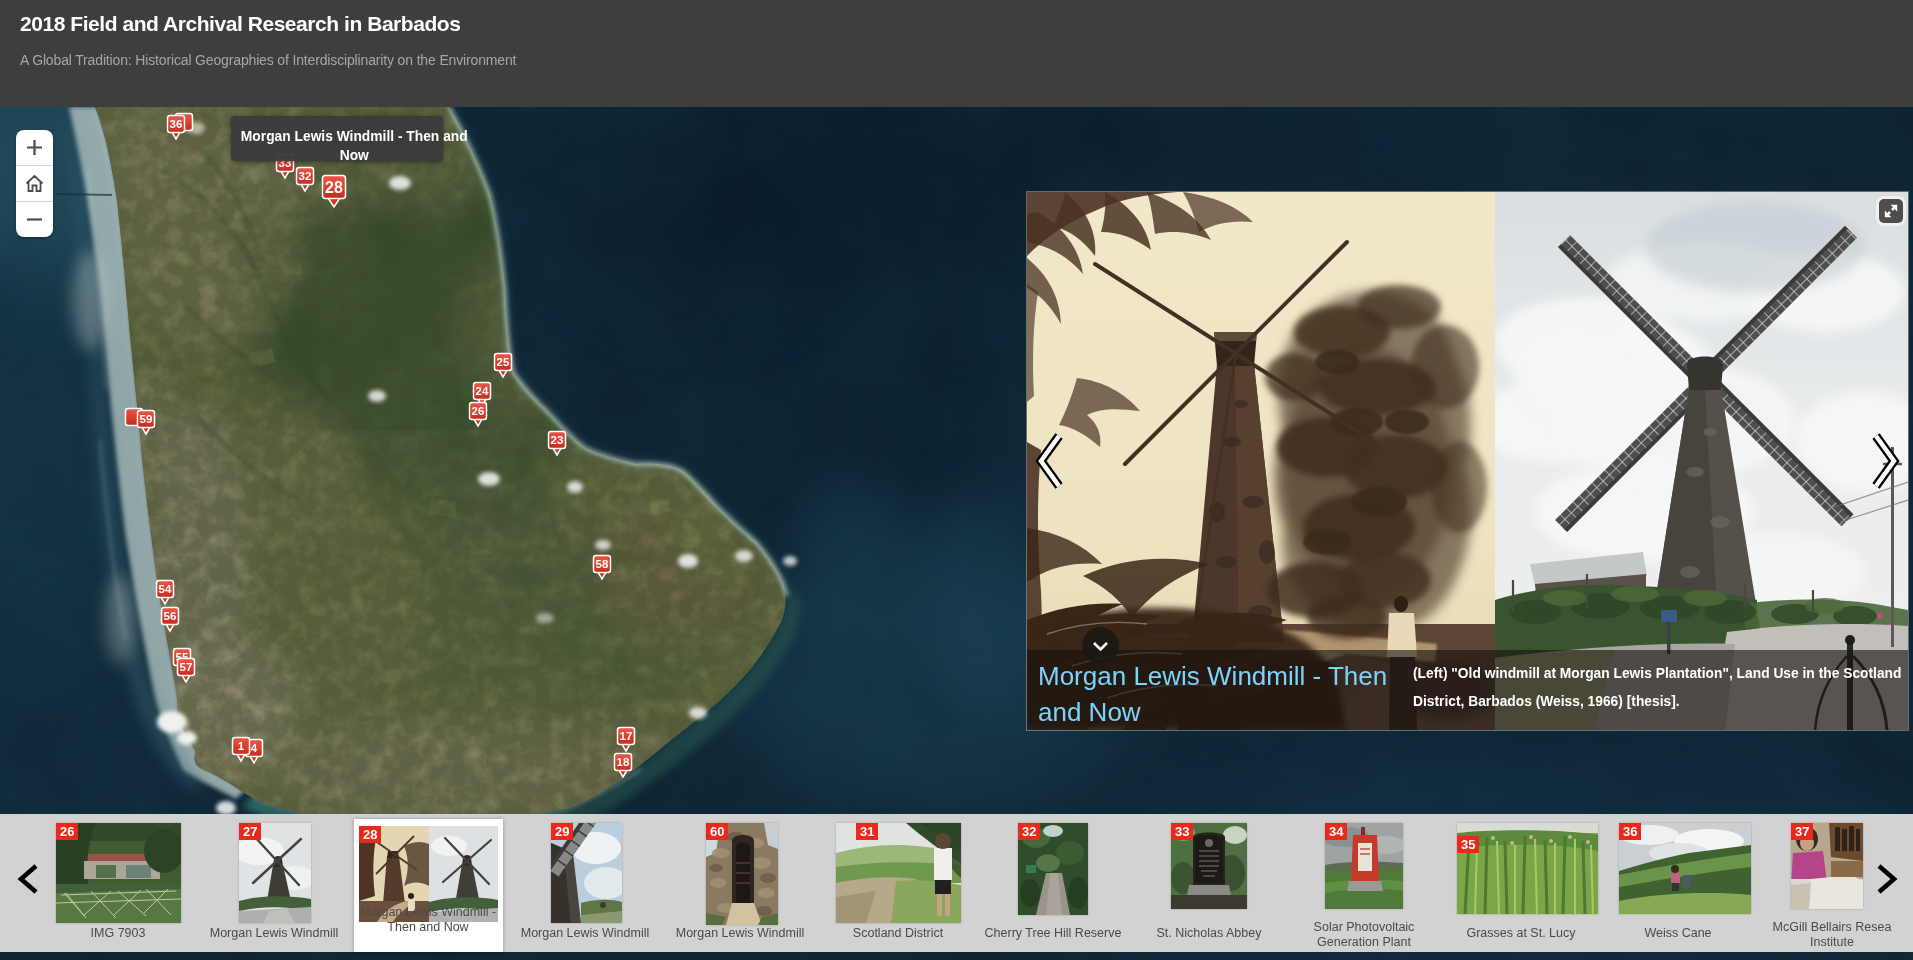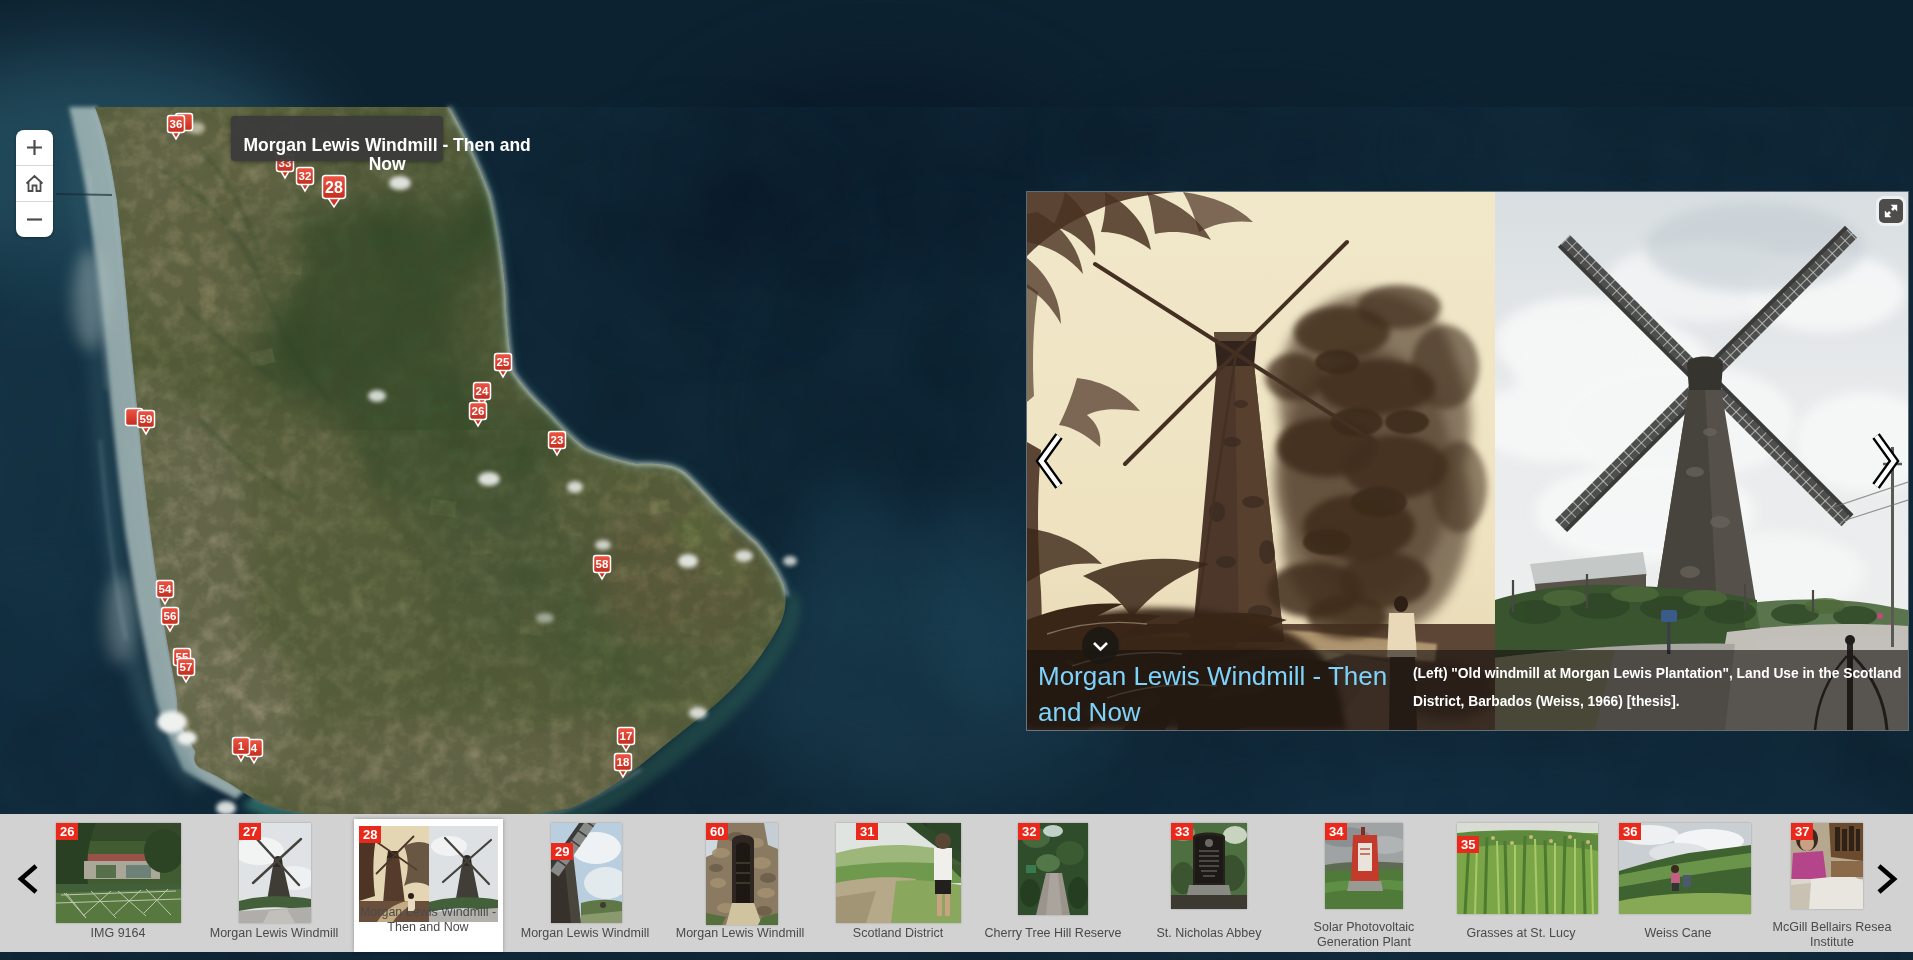--- a/index.html
+++ b/index.html
@@ -7,22 +7,22 @@
   #stage{position:absolute;top:0;left:0;width:1913px;height:960px;overflow:hidden;}
   #mapsvg{position:absolute;top:0;left:0;}
   #header{position:absolute;top:0;left:0;width:1913px;height:107px;background:#3e3e3e;z-index:20;}
   #header h1{margin:0;position:absolute;left:20px;top:12px;font-size:21px;color:#fff;font-weight:bold;letter-spacing:-0.45px;}
   #header .sub{position:absolute;left:20px;top:52px;font-size:14px;color:#a6a6a6;letter-spacing:-0.15px;}
   #ctrl{position:absolute;left:16px;top:130px;width:37px;height:107px;background:#fff;border-radius:8px;z-index:12;
     box-shadow:0 1px 3px rgba(0,0,0,.35);}
   #ctrl .cell{width:37px;height:35px;position:relative;}
   #ctrl .sep{height:1px;background:#d8d8d8;margin:0;}
   #tooltip{position:absolute;left:231px;top:116px;width:212px;height:45px;background:rgba(59,59,59,.96);
-    border-radius:3px;z-index:13;color:#fff;font-size:19px;font-weight:bold;text-align:center;line-height:19px;
-    padding-top:19px;white-space:nowrap;box-sizing:border-box;box-shadow:0 1px 4px rgba(0,0,0,.4);}
+    border-radius:3px;z-index:13;color:#fff;font-size:15px;font-weight:bold;text-align:center;line-height:19px;
+    padding-top:10px;white-space:nowrap;box-sizing:border-box;box-shadow:0 1px 4px rgba(0,0,0,.4);}
   
   #panel{position:absolute;left:1027px;top:192px;width:881px;height:538px;z-index:14;
     outline:1px solid rgba(200,200,200,.45);}
   #ph-l{position:absolute;left:0;top:0;}
   #ph-r{position:absolute;left:468px;top:0;}
   #capbar{position:absolute;left:0;top:458px;width:881px;height:80px;background:rgba(22,18,14,.62);}
   #cap-title{position:absolute;left:11px;top:8px;width:420px;color:#7dd3fc;font-size:26px;line-height:36px;font-weight:normal;}
   #cap-txt{position:absolute;left:386px;top:9px;width:540px;color:#fff;font-size:15px;line-height:28px;font-weight:bold;transform:scaleX(.92);transform-origin:left top;}
   #chevdown{position:absolute;left:55px;top:-23px;width:37px;height:37px;border-radius:50%;background:rgba(25,22,20,.8);}
   #expbtn{position:absolute;right:5px;top:7px;width:24px;height:24px;border-radius:5px;background:rgba(66,64,62,.92);
@@ -285,20 +285,24 @@
           <text y="4" font-size="11.5" fill="#fff">18</text>
         </g>
       <g transform="translate(334,187)">
           <path d="M-7,9.5 L0,20 L7,9.5 Z" fill="#cf3425" stroke="#fff" stroke-width="1.5"></path>
           <rect x="-11.5" y="-11.5" width="23.0" height="23.0" rx="3" fill="url(#pinGrad)" stroke="#fff" stroke-width="1.5"></rect>
           <text y="5.5" font-size="16" fill="#fff">28</text>
         </g>
     </g>
   </svg>
 
+  <div id="header">
+    <h1>2018 Field and Archival Research in Barbados</h1>
+    <div class="sub">A Global Tradition: Historical Geographies of Interdisciplinarity on the Environment</div>
+  </div>
 
   <div id="ctrl">
     <div class="cell"><svg width="37" height="35">
           <path d="M11 17.5h15M18.5 10v15" stroke="#4c4c4c" stroke-width="2.2"></path>
         </svg></div>
     <div class="sep"></div>
     <div class="cell"><svg width="37" height="35">
           <path d="M10.5 17.5 L18.5 10 L26.5 17.5 M12.5 16.2 V25 H16.5 V19.5 H20.5 V25 H24.5 V16.2" fill="none" stroke="#4c4c4c" stroke-width="1.8"></path>
         </svg></div>
     <div class="sep"></div>
@@ -591,21 +595,21 @@
           <line x1="62" y1="68" x2="90" y2="93"></line>
         <line x1="30" y1="95" x2="8" y2="70"></line>
           <line x1="90" y1="66" x2="115" y2="92"></line>
         <line x1="28" y1="92" x2="55" y2="68"></line>
           <line x1="58" y1="92" x2="85" y2="67"></line>
           <line x1="88" y1="90" x2="112" y2="66"></line>
       </g>
       <ellipse cx="108" cy="28" rx="20" ry="22" fill="#2c4424"></ellipse>
     </svg>
     <div class="tbadge" style="left:56px;top:9px;">26</div>
-    <div class="tcap" style="left:43px;top:112px;width:150px;">IMG 9164</div>
+    <div class="tcap" style="left:43px;top:112px;width:150px;">IMG 7903</div>
 
     <svg class="timg" style="left:239px;top:9px;" width="72" height="100" viewBox="0 0 72 100">
       <rect width="72" height="100" fill="#dfe3e5"></rect>
       <ellipse cx="20" cy="28" rx="25" ry="14" fill="#f2f4f4"></ellipse>
       <ellipse cx="55" cy="55" rx="22" ry="12" fill="#eef1f1"></ellipse>
       <path d="M34,42 L44,42 L52,78 L28,78 Z" fill="#3f3c36"></path>
       <path d="M35,36 C35,32 43,32 43,36 L44,44 L34,44 Z" fill="#2e2c28"></path>
       <g stroke="#45423c" stroke-width="2.4" stroke-linecap="round">
         <line x1="16" y1="14" x2="60" y2="62"></line>
           <line x1="62" y1="16" x2="14" y2="60"></line>
@@ -653,21 +657,21 @@
       <path d="M0,20 L12,25 L20,100 L0,100 Z" fill="#36322b"></path>
       <g transform="rotate(35 20 22)">
         <rect x="16" y="-30" width="12" height="85" fill="#888a88"></rect>
         <path d="M16,-30 h12 M16,-18 h12 M16,-6 h12 M16,6 h12 M16,18 h12 M16,30 h12 M16,42 h12" stroke="#3e3e3c" stroke-width="1.6"></path>
         <rect x="14" y="-30" width="4" height="85" fill="#3a3a38"></rect>
       </g>
       <path d="M30,80 C45,76 60,76 71,79 L71,100 L30,100 Z" fill="#5f7747"></path>
       <circle cx="52" cy="82" r="3" fill="#3e3a32"></circle>
       <path d="M30,92 L71,88 L71,100 L30,100 Z" fill="#8a9a6e"></path>
     </svg>
-    <div class="tbadge" style="left:551px;top:9px;margin-top:20px;">29</div>
+    <div class="tbadge" style="left:551px;top:9px;">29</div>
     <div class="tcap" style="left:510px;top:112px;width:150px;">Morgan Lewis Windmill</div>
 
     <svg class="timg" style="left:706px;top:9px;" width="72" height="102" viewBox="0 0 72 102">
       <rect width="72" height="102" fill="#8a7a62"></rect>
       <path d="M0,0 L14,0 L10,30 L0,34 Z" fill="#cfd8de"></path>
       <path d="M58,0 L72,0 L72,26 L62,22 Z" fill="#c5ced4"></path>
       <g fill="#a3906f" opacity=".9">
         <ellipse cx="15" cy="30" rx="9" ry="5"></ellipse>
           <ellipse cx="55" cy="40" rx="10" ry="6"></ellipse>
         <ellipse cx="12" cy="60" rx="8" ry="5"></ellipse>

